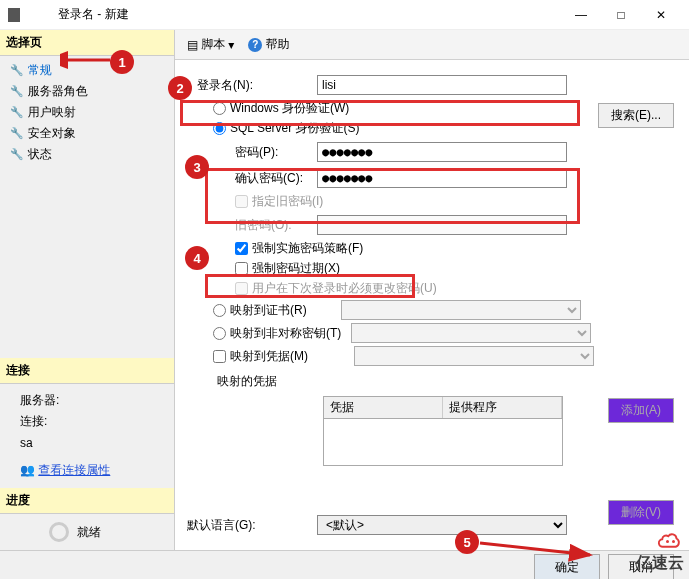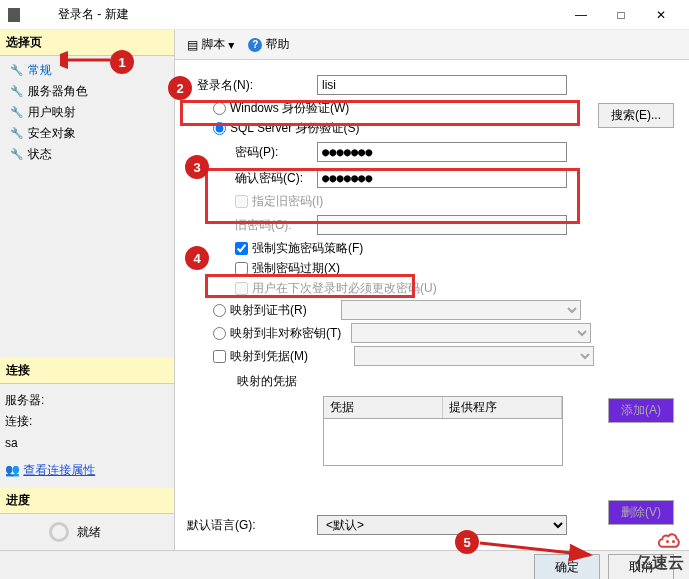--- a/index.html
+++ b/index.html
@@ -14,38 +14,38 @@
     .main-layout { display: flex; height: 520px; }
     
     .left-panel { width: 175px; background: #f0f0f0; display: flex; flex-direction: column; border-right: 1px solid #ccc; }
     .panel-header { background: #fef9c3; padding: 4px 6px; font-weight: bold; border-bottom: 1px solid #ccc; }
     .panel-body { padding: 4px 6px; flex: 0 0 auto; }
     .nav-item { padding: 2px 4px; display: flex; align-items: center; gap: 4px; cursor: pointer; }
     .nav-item.active { color: #0066cc; }
     .wrench { color: #777; font-size: 11px; }
     
     .conn-section { margin-top: auto; }
-    .conn-body { padding: 6px 5px; line-height: 1.8; }
+    .conn-body { padding: 6px 20px; line-height: 1.8; }
     .link { color: #1d4ed8; text-decoration: underline; cursor: pointer; }
     
     .progress-section {}
     .progress-body { padding: 8px; display: flex; align-items: center; gap: 8px; margin-left: 41px; }
     .spinner { width: 20px; height: 20px; border: 3px solid #ccc; border-radius: 50%; }
     
     .right-panel { flex: 1; display: flex; flex-direction: column; position: relative; }
     
     .toolbar { height: 30px; display: flex; align-items: center; padding: 4px 8px; gap: 6px; border-bottom: 1px solid #d0d0d0; background: #f4f4f4; }
     .tool-btn { display: flex; align-items: center; gap: 3px; padding: 2px 4px; cursor: pointer; }
     .help-icon { width: 14px; height: 14px; border-radius: 50%; background: #2e7cd6; color: #fff; display: inline-flex; align-items: center; justify-content: center; font-size: 10px; font-weight: bold; }
     
     .content { padding: 10px 12px; position: relative; flex: 1; overflow: hidden; }
     
     .form-row { display: flex; align-items: center; margin: 4px 0; min-height: 22px; }
     .form-label { width: 130px; padding-left: 10px; }
-    .form-label.indent { padding-left: 30px; text-align: center; }
+    .form-label.indent { padding-left: 30px; }
     .form-label.indent2 { padding-left: 48px; }
     .form-control { flex: 1; max-width: 250px; }
     input[type="text"], input[type="password"], select { width: 100%; height: 20px; border: 1px solid #888; padding: 0 4px; font-size: 12px; }
     .radio-row, .check-row { display: flex; align-items: center; gap: 4px; padding-left: 26px; margin: 3px 0; }
     .check-row.indent { padding-left: 48px; }
     .disabled { color: #999; }
     
     .red-box { border: 3px solid #e03030; position: absolute; pointer-events: none; }
     .num-circle { width: 24px; height: 24px; border-radius: 50%; background: #d02020; color: #fff; display: flex; align-items: center; justify-content: center; font-weight: bold; font-size: 13px; position: absolute; z-index: 10; }
     

